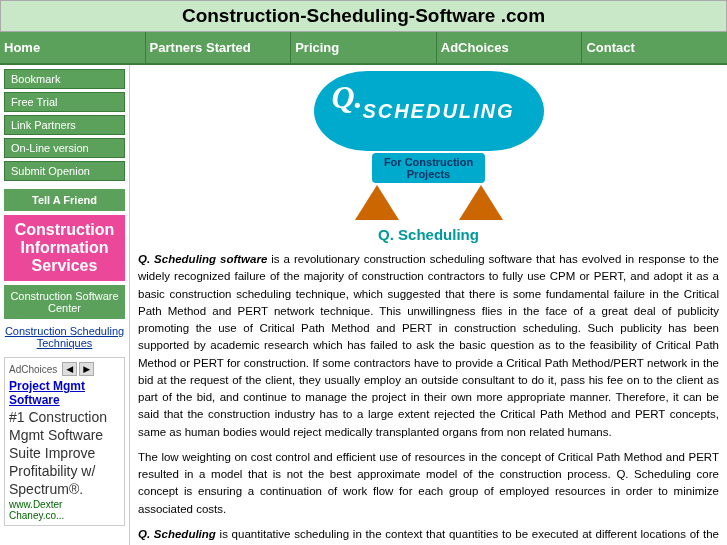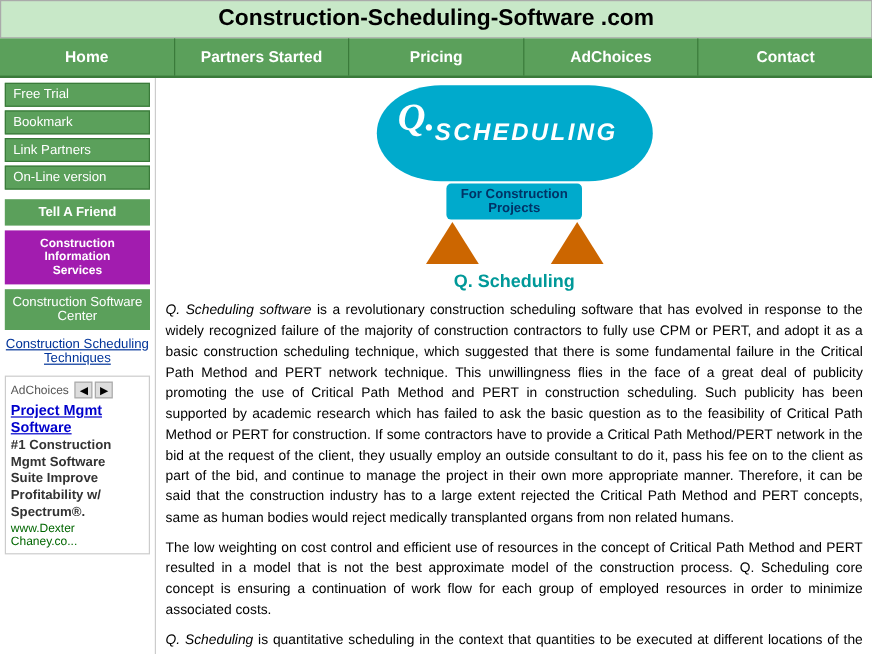--- a/index.html
+++ b/index.html
@@ -17,21 +17,21 @@
     }
 
     
     #nav-bar {
       display: flex;
       background: #5ba05b;
       border-bottom: 2px solid #3a7a3a;
     }
     .nav-item {
       flex: 1;
-      text-align: center;
+      text-align: left;
       padding: 8px 4px;
       color: #fff;
       font-weight: bold;
       font-size: 13px;
       cursor: pointer;
       border-right: 1px solid #3a7a3a;
     }
     .nav-item:last-child { border-right: none; }
 
     
@@ -68,25 +68,25 @@
       text-align: center;
       padding: 5px;
       font-size: 11px;
       font-weight: bold;
       margin-top: 8px;
       margin-bottom: 4px;
       cursor: pointer;
     }
 
     #construction-info {
-      background: #a21caf;
+      background: #ec4899;
       color: #fff;
       text-align: center;
       padding: 6px 4px;
-      font-size: 10px;
+      font-size: 16px;
       font-weight: bold;
       margin-bottom: 4px;
     }
 
     #software-center {
       background: #5ba05b;
       color: #fff;
       text-align: center;
       padding: 5px 4px;
       font-size: 11px;
@@ -130,24 +130,23 @@
     .ad-title {
       color: #0000cc;
       font-weight: bold;
       font-size: 12px;
       text-decoration: underline;
       cursor: pointer;
       display: block;
       margin-bottom: 2px;
     }
     .ad-body {
-      font-size: 11px;
+      font-size: 14px;
       color: #333;
       margin-bottom: 2px;
-      font-weight: bold;
     }
     .ad-url {
       color: #006600;
       font-size: 10px;
     }
 
     
     #content {
       flex: 1;
       padding: 6px 8px;
@@ -254,21 +253,21 @@
       line-height: 1.5;
       color: #000;
       text-align: justify;
     }
 
     #text-content p {
       margin-bottom: 8px;
     }
 
     .bold-italic {
-      font-weight: normal;
+      font-weight: bold;
       font-style: italic;
     }
 
     .bold {
       font-weight: bold;
     }
   </style>
 </head>
 <body>
 
@@ -280,24 +279,25 @@
   <div class="nav-item">Home</div>
   <div class="nav-item">Partners Started</div>
   <div class="nav-item">Pricing</div>
   <div class="nav-item">AdChoices</div>
   <div class="nav-item">Contact</div>
 </div>
 
 <div id="main-layout">
 
   <div id="sidebar">
+    <button class="sidebar-btn">Bookmark</button>
     <button class="sidebar-btn">Free Trial</button>
-    <button class="sidebar-btn">Bookmark</button>
     <button class="sidebar-btn">Link Partners</button>
     <button class="sidebar-btn">On-Line version</button>
+    <button class="sidebar-btn">Submit Openion</button>
 
     <div id="tell-a-friend">Tell A Friend</div>
 
     <div id="construction-info">
       <span>Construction</span><br>
       <span>Information</span><br>
       <span>Services</span>
     </div>
 
     <div id="software-center">Construction Software Center</div>

